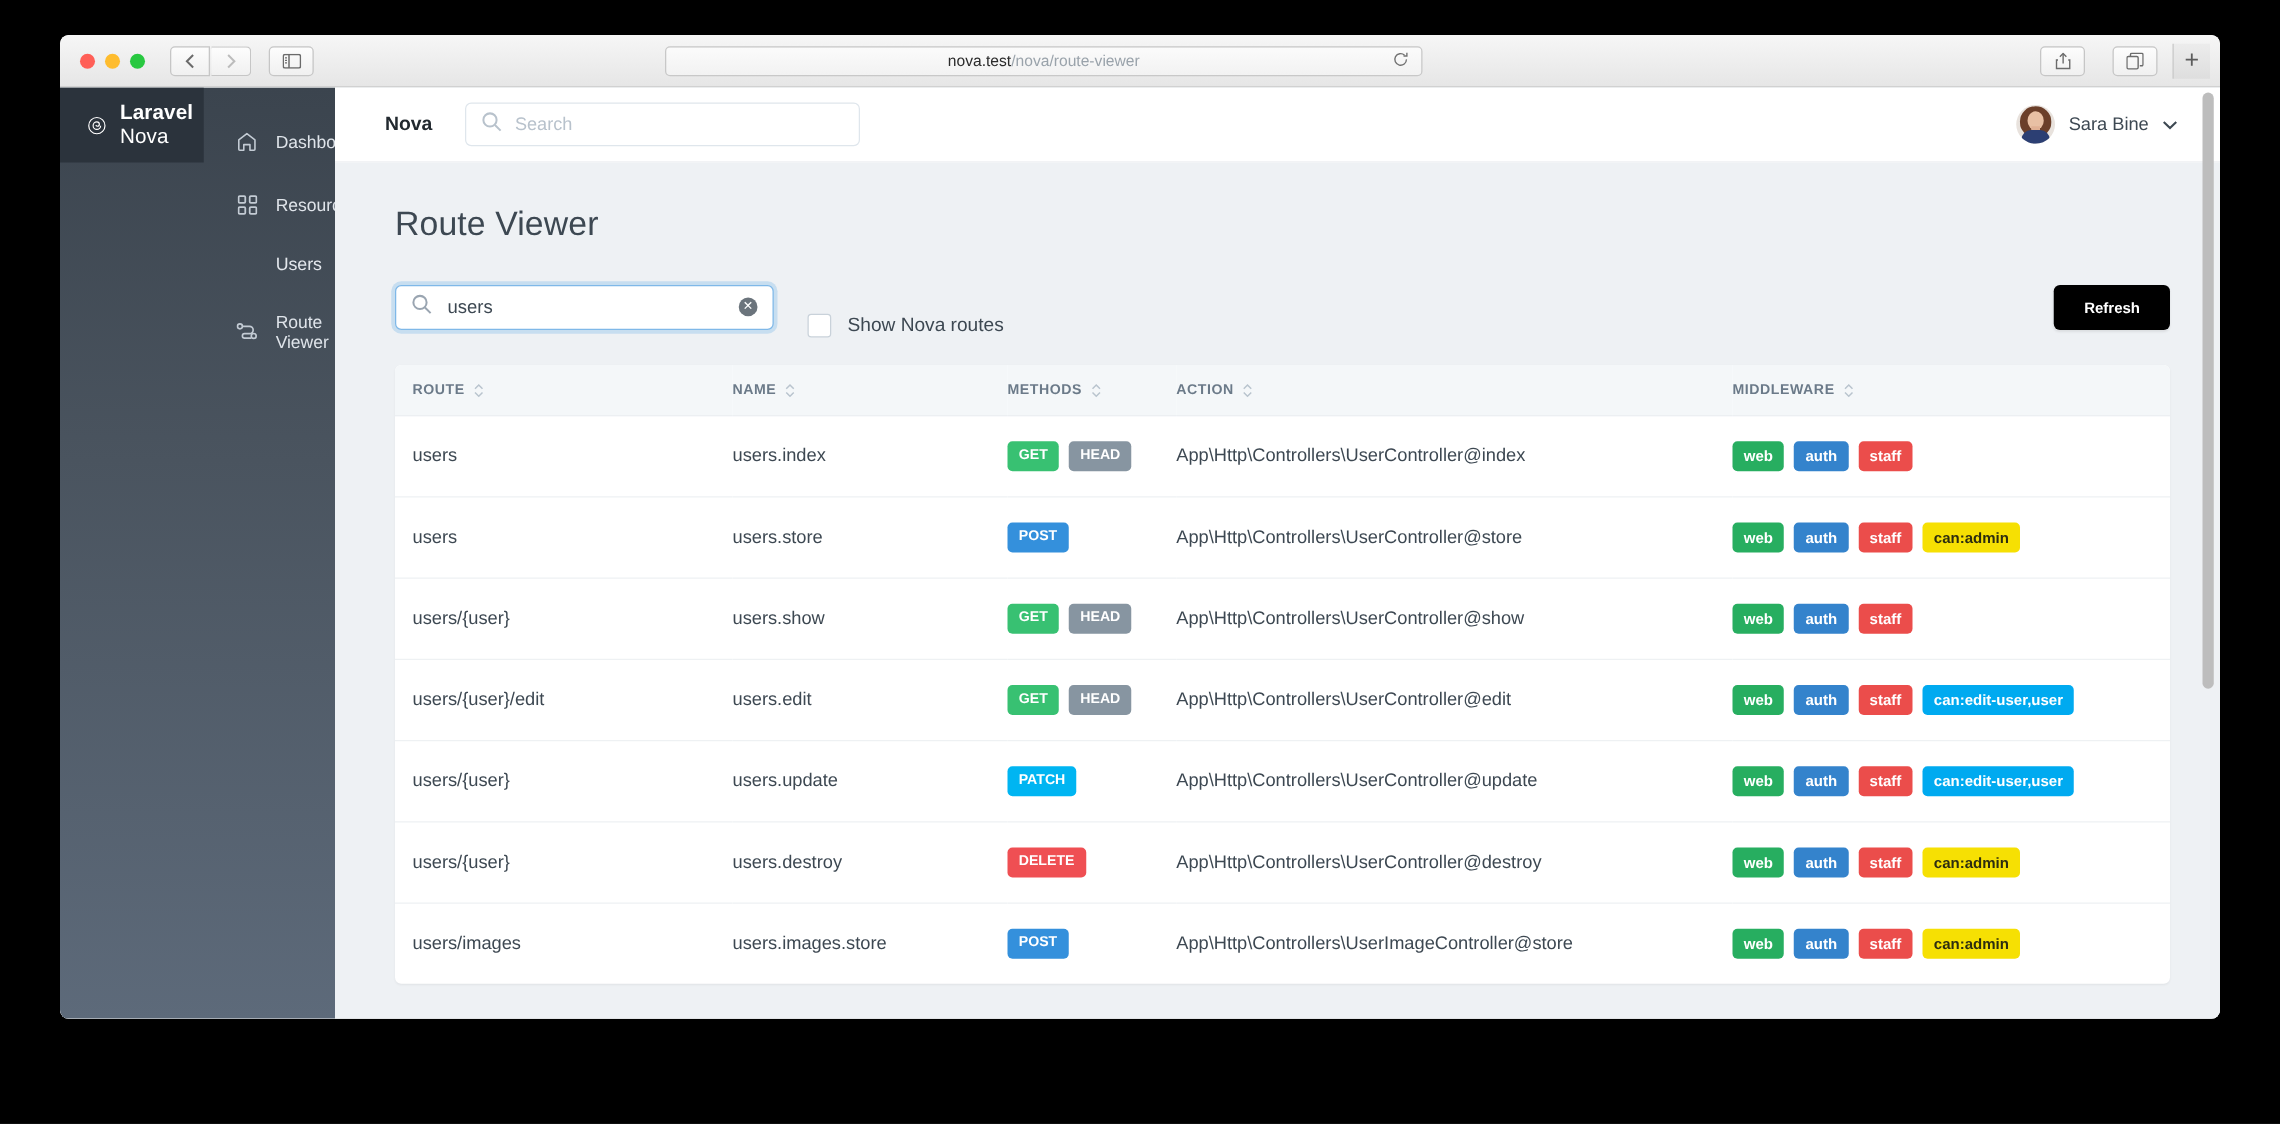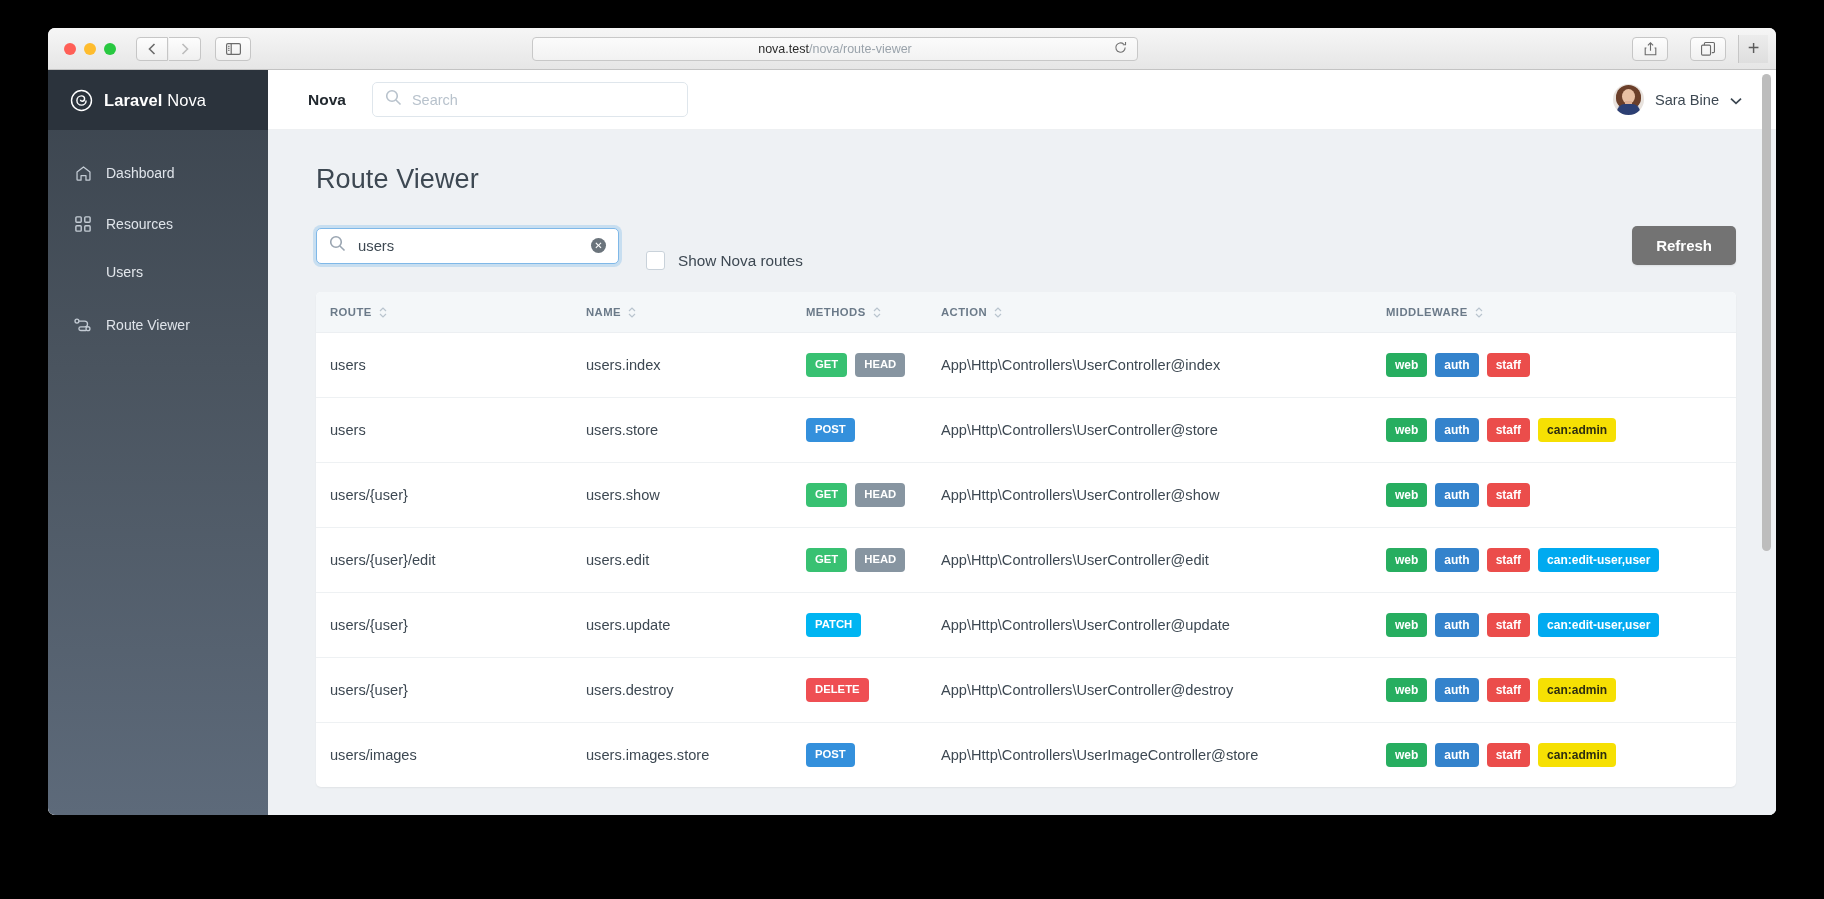--- a/index.html
+++ b/index.html
@@ -82,21 +82,21 @@
     display: flex;
     background: #eef1f4;
     overflow: hidden;
   }
 
   
   #sidebar {
     width: 220px; flex: 0 0 220px;
     background: linear-gradient(180deg, #3b444e 0%, #4a545f 40%, #5d6a7a 100%);
     color: #fff;
-    display: flex; flex-direction: column;
+    display: flex; flex-direction: row;
   }
   #brand {
     height: 60px;
     background: #2b333c;
     display: flex; align-items: center;
     padding-left: 22px; gap: 11px;
   }
   #brand .brand-text { font-size: 16.5px; letter-spacing: .1px; }
   #brand .brand-text b { font-weight: 700; }
   #brand .brand-text span { font-weight: 400; }
@@ -217,22 +217,22 @@
     font-size: 15.3px; color: #3d4852; margin-top: 30px;
   }
   #nova-toggle .cbx {
     width: 19px; height: 19px;
     border: 1px solid #c9d2da; border-radius: 3px;
     background: #fff;
   }
 
   #refresh-btn {
     margin-left: auto;
-    background: #737373;
-    color: #fff; font-weight: 700; font-size: 15px;
+    background: #000000;
+    color: #fff; font-weight: 700; font-size: 12px;
     border: none; border-radius: 5px;
     padding: 11px 24px;
     font-family: inherit;
     box-shadow: 0 1px 2px rgba(0,0,0,.08);
   }
 
   
   #table-card {
     background: #fff;
     border-radius: 5px;

